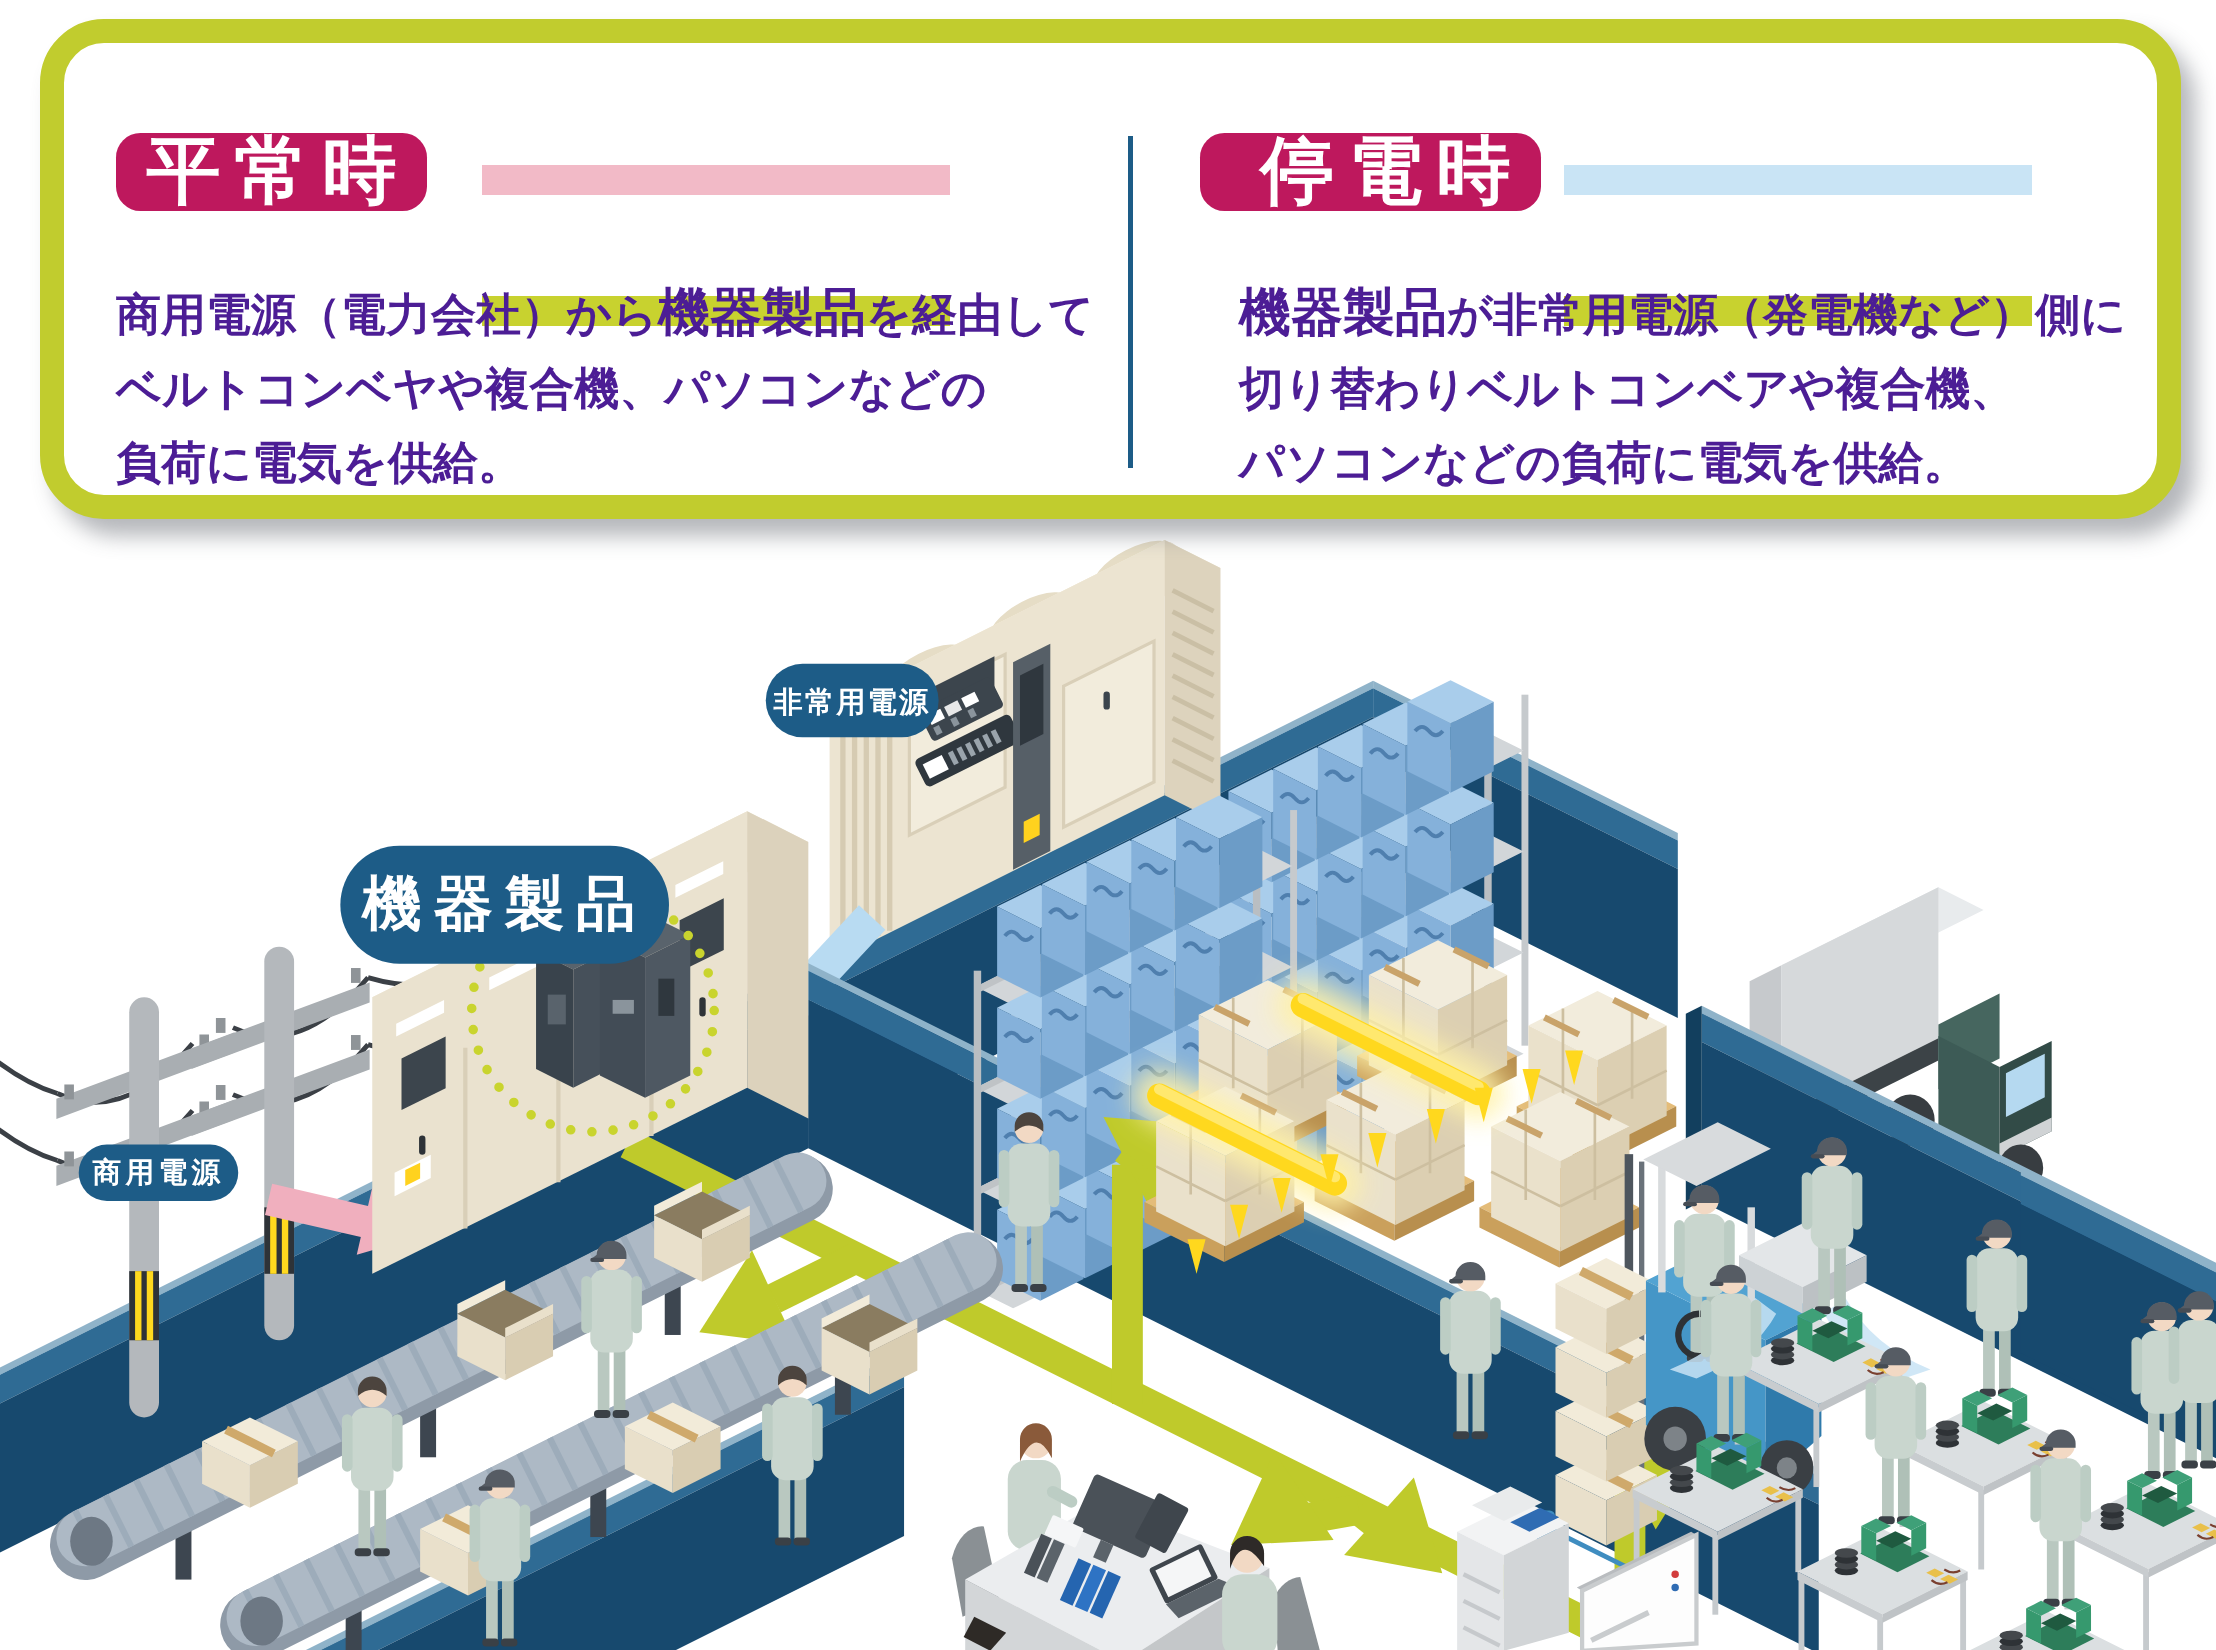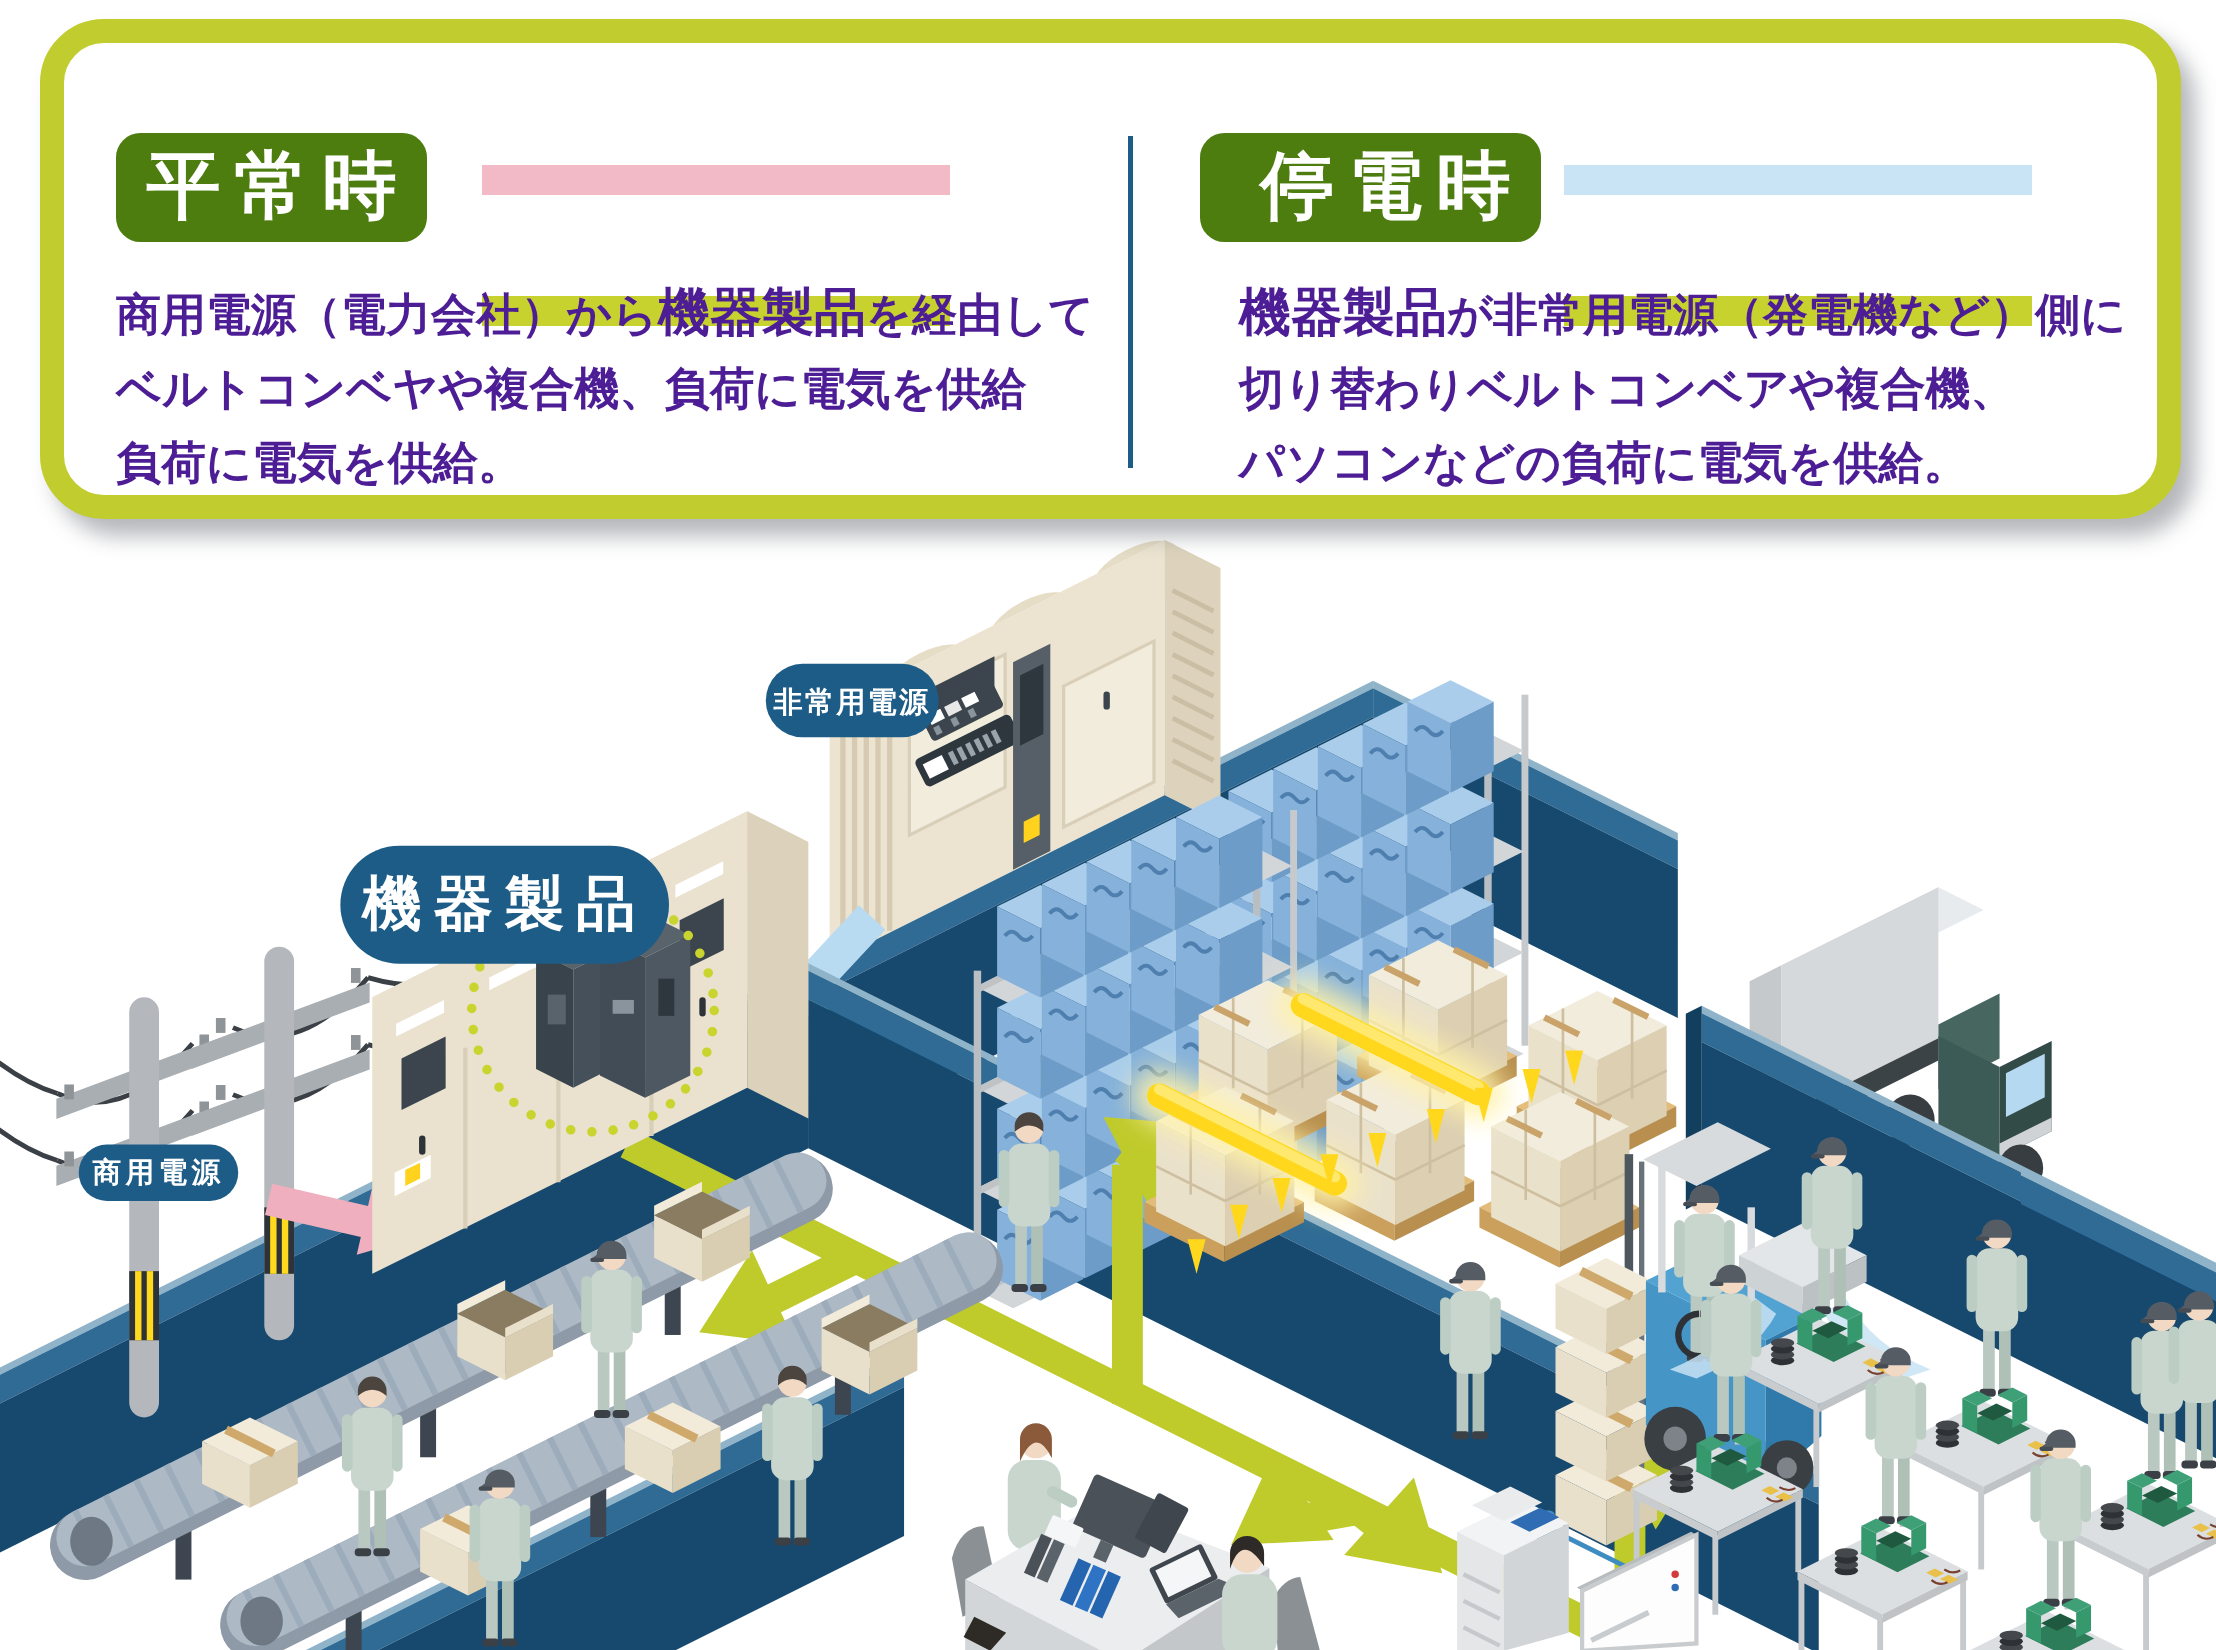--- a/index.html
+++ b/index.html
@@ -5,21 +5,21 @@
   html,body{margin:0;padding:0;background:#fff;}
   .stage{position:relative;width:2216px;height:1651px;background:#fff;overflow:hidden;
          font-family:"DejaVu Sans","Liberation Sans",sans-serif;}
   svg{position:absolute;left:0;top:0;}
   svg text{font-family:"DejaVu Sans","Liberation Sans",sans-serif;font-weight:bold;fill:#fff;}
   
   .panel{position:absolute;left:40px;top:18.6px;width:2141px;height:500px;box-sizing:border-box;
          background:#fff;border:24px solid #c1cc2e;border-radius:64px;
          box-shadow:14px 17px 21px rgba(90,95,105,.45);z-index:5;}
   .panel-inner{position:absolute;left:0;top:0;right:0;bottom:0;}
-  .badge{position:absolute;width:311px;height:109px;background:#4d7c0f;border-radius:24.5px;
+  .badge{position:absolute;width:311px;height:78px;background:#be185d;border-radius:24.5px;
          color:#fff;font-weight:bold;font-size:74px;letter-spacing:14px;text-indent:14px;
          display:flex;align-items:center;justify-content:center;}
   .badge-normal{left:52px;top:90px;}
   .badge-outage{left:1136px;top:90px;padding-left:30px;}
   .uline{position:absolute;width:468px;height:30px;}
   .ul-n-top{left:418px;top:122px;background:#f2bac7;}
   .ul-n-bot{left:418px;top:253px;background:#c8d22f;}
   .ul-o-top{left:1500px;top:122px;background:#c9e4f5;}
   .ul-o-bot{left:1500px;top:253px;background:#c8d22f;}
   .divider{position:absolute;left:1064px;top:93px;width:4.8px;height:332px;background:#1d5c87;}
@@ -599,21 +599,21 @@
 
 </svg>
 
 <div class="panel">
   <div class="panel-inner">
     <div class="badge badge-normal">平常時</div>
     <div class="uline ul-n-top"></div>
     <div class="uline ul-n-bot"></div>
     <div class="para para-normal">
       <div class="pline"><span>商用電源（電力会社）から</span><b>機器製品</b><span>を経由して</span></div>
-      <div class="pline">ベルトコンベヤや複合機、負荷に電気を供給</div>
+      <div class="pline">ベルトコンベヤや複合機、パソコンなどの</div>
       <div class="pline">負荷に電気を供給。</div>
     </div>
 
     <div class="divider"></div>
 
     <div class="badge badge-outage">停電時</div>
     <div class="uline ul-o-top"></div>
     <div class="uline ul-o-bot"></div>
     <div class="para para-outage">
       <div class="pline"><span></span><b>機器製品</b><span>が非常用電源（発電機など）側に</span></div>

